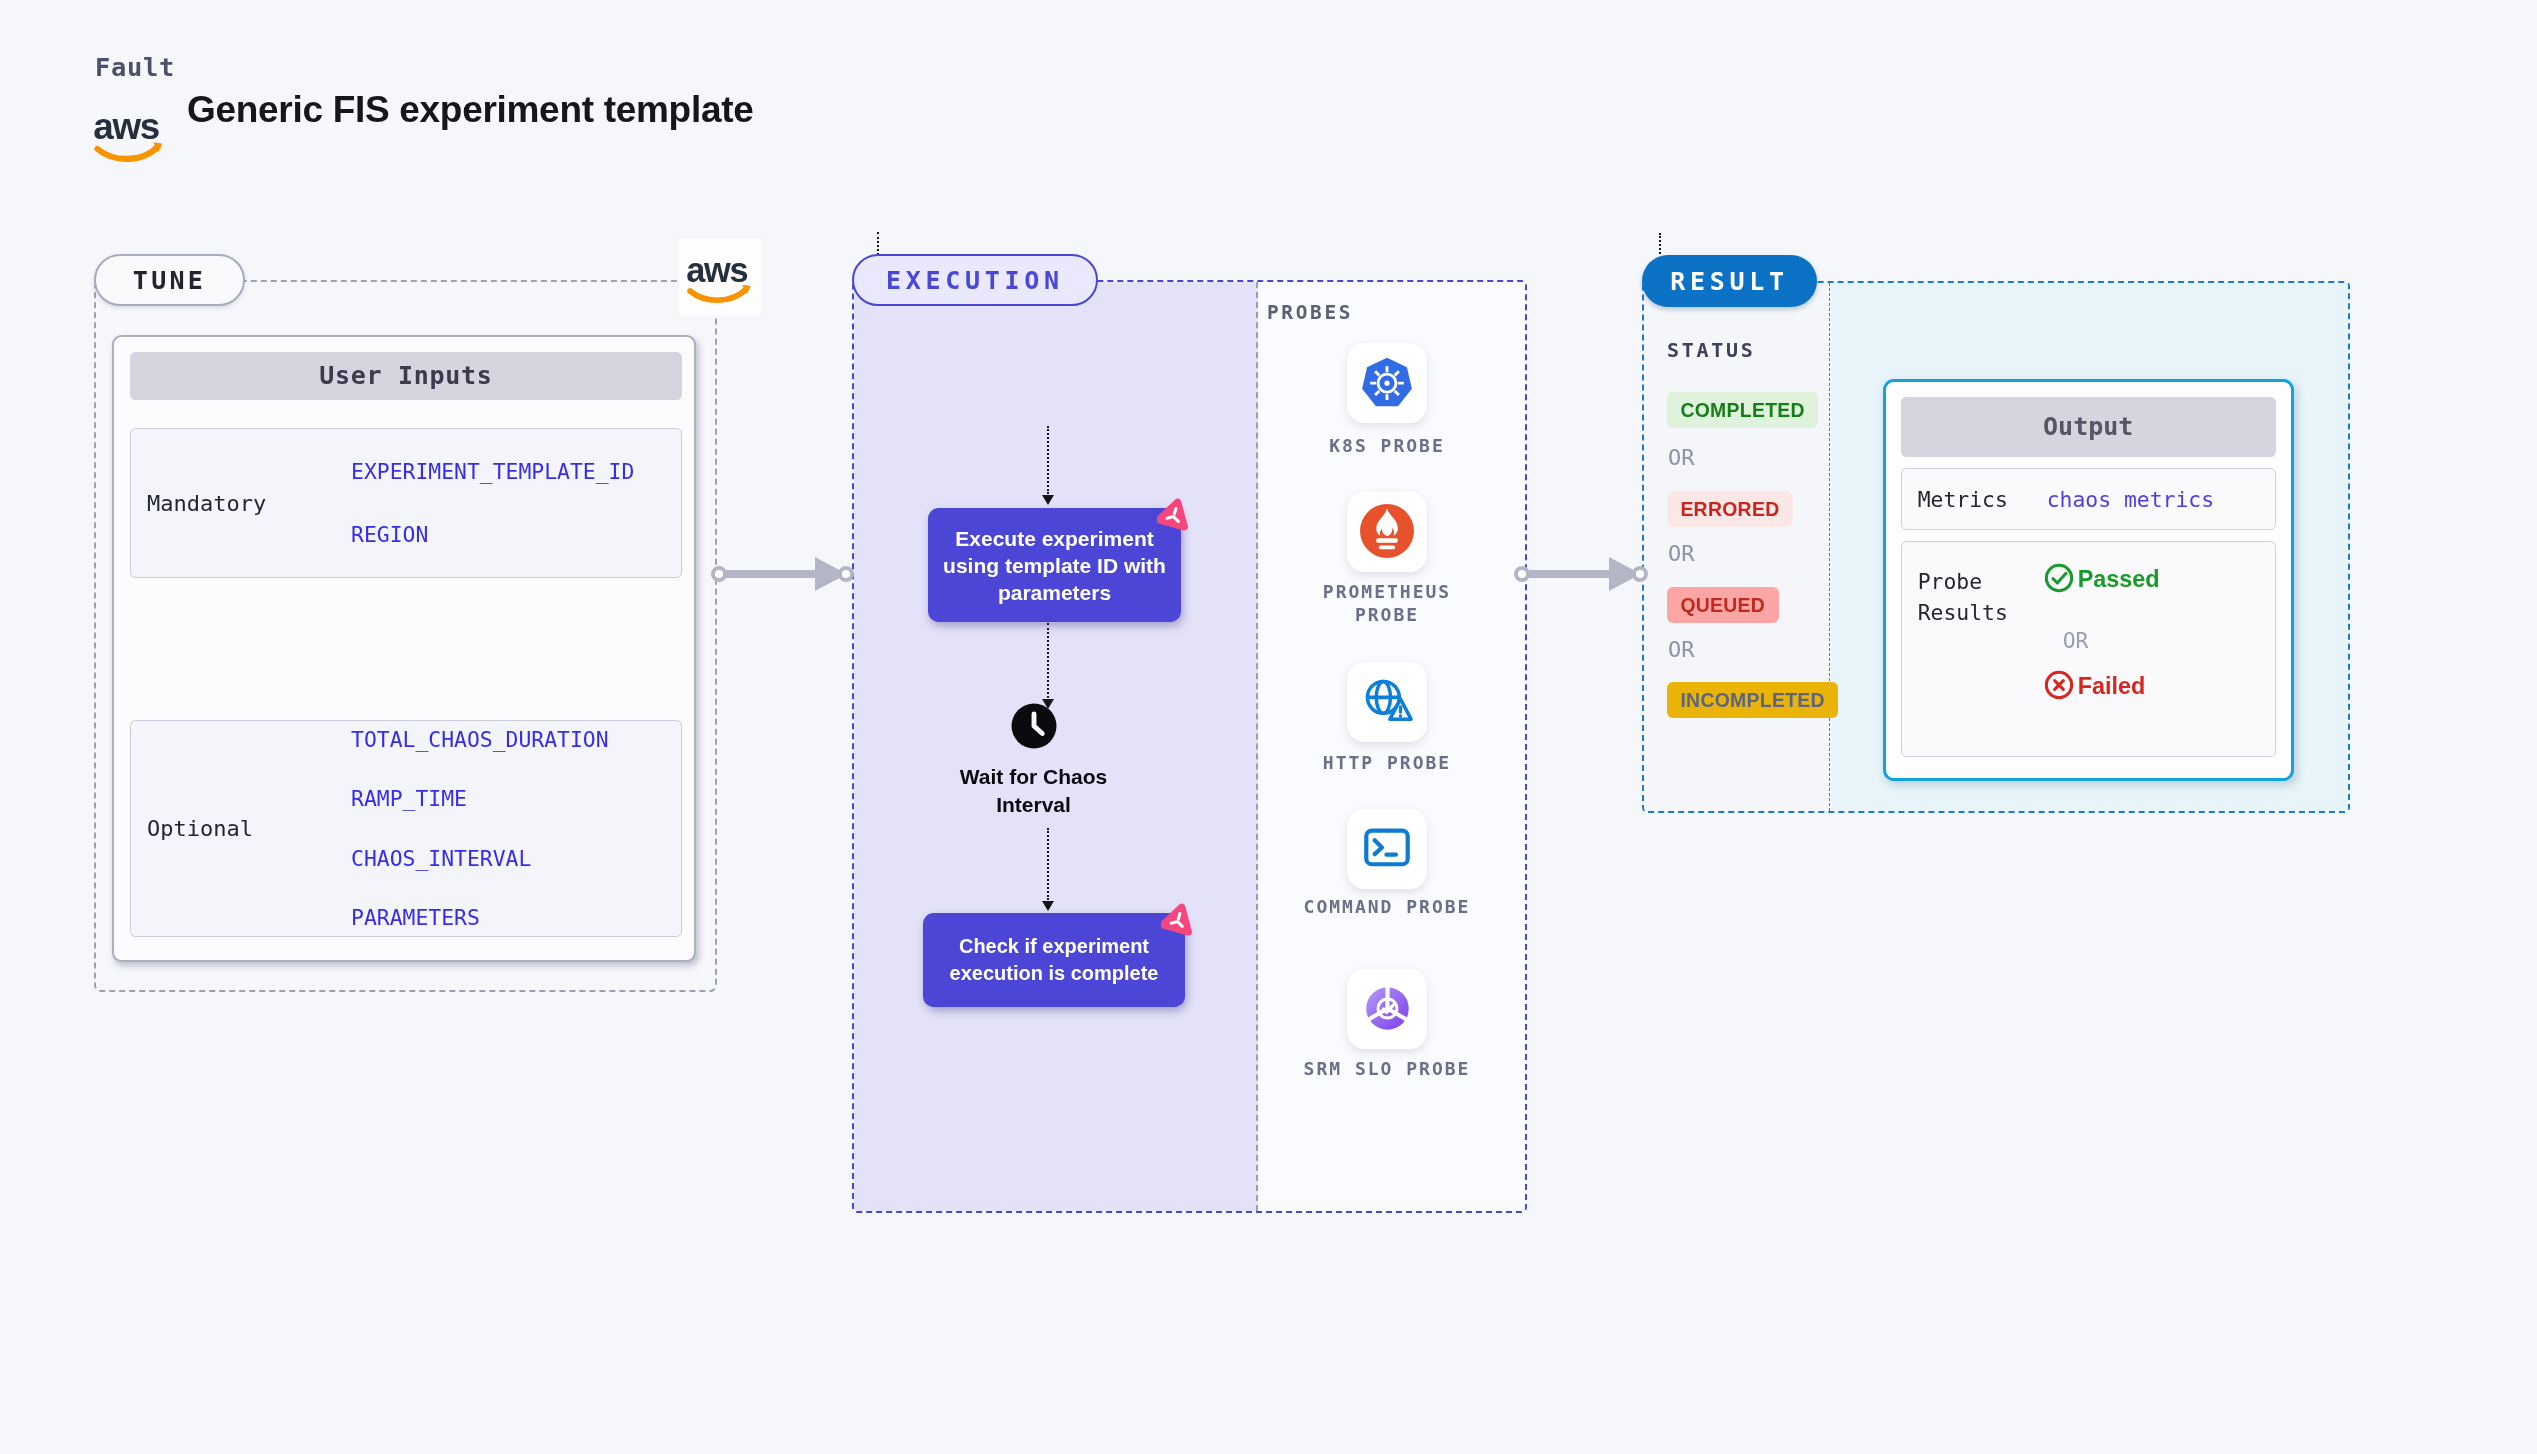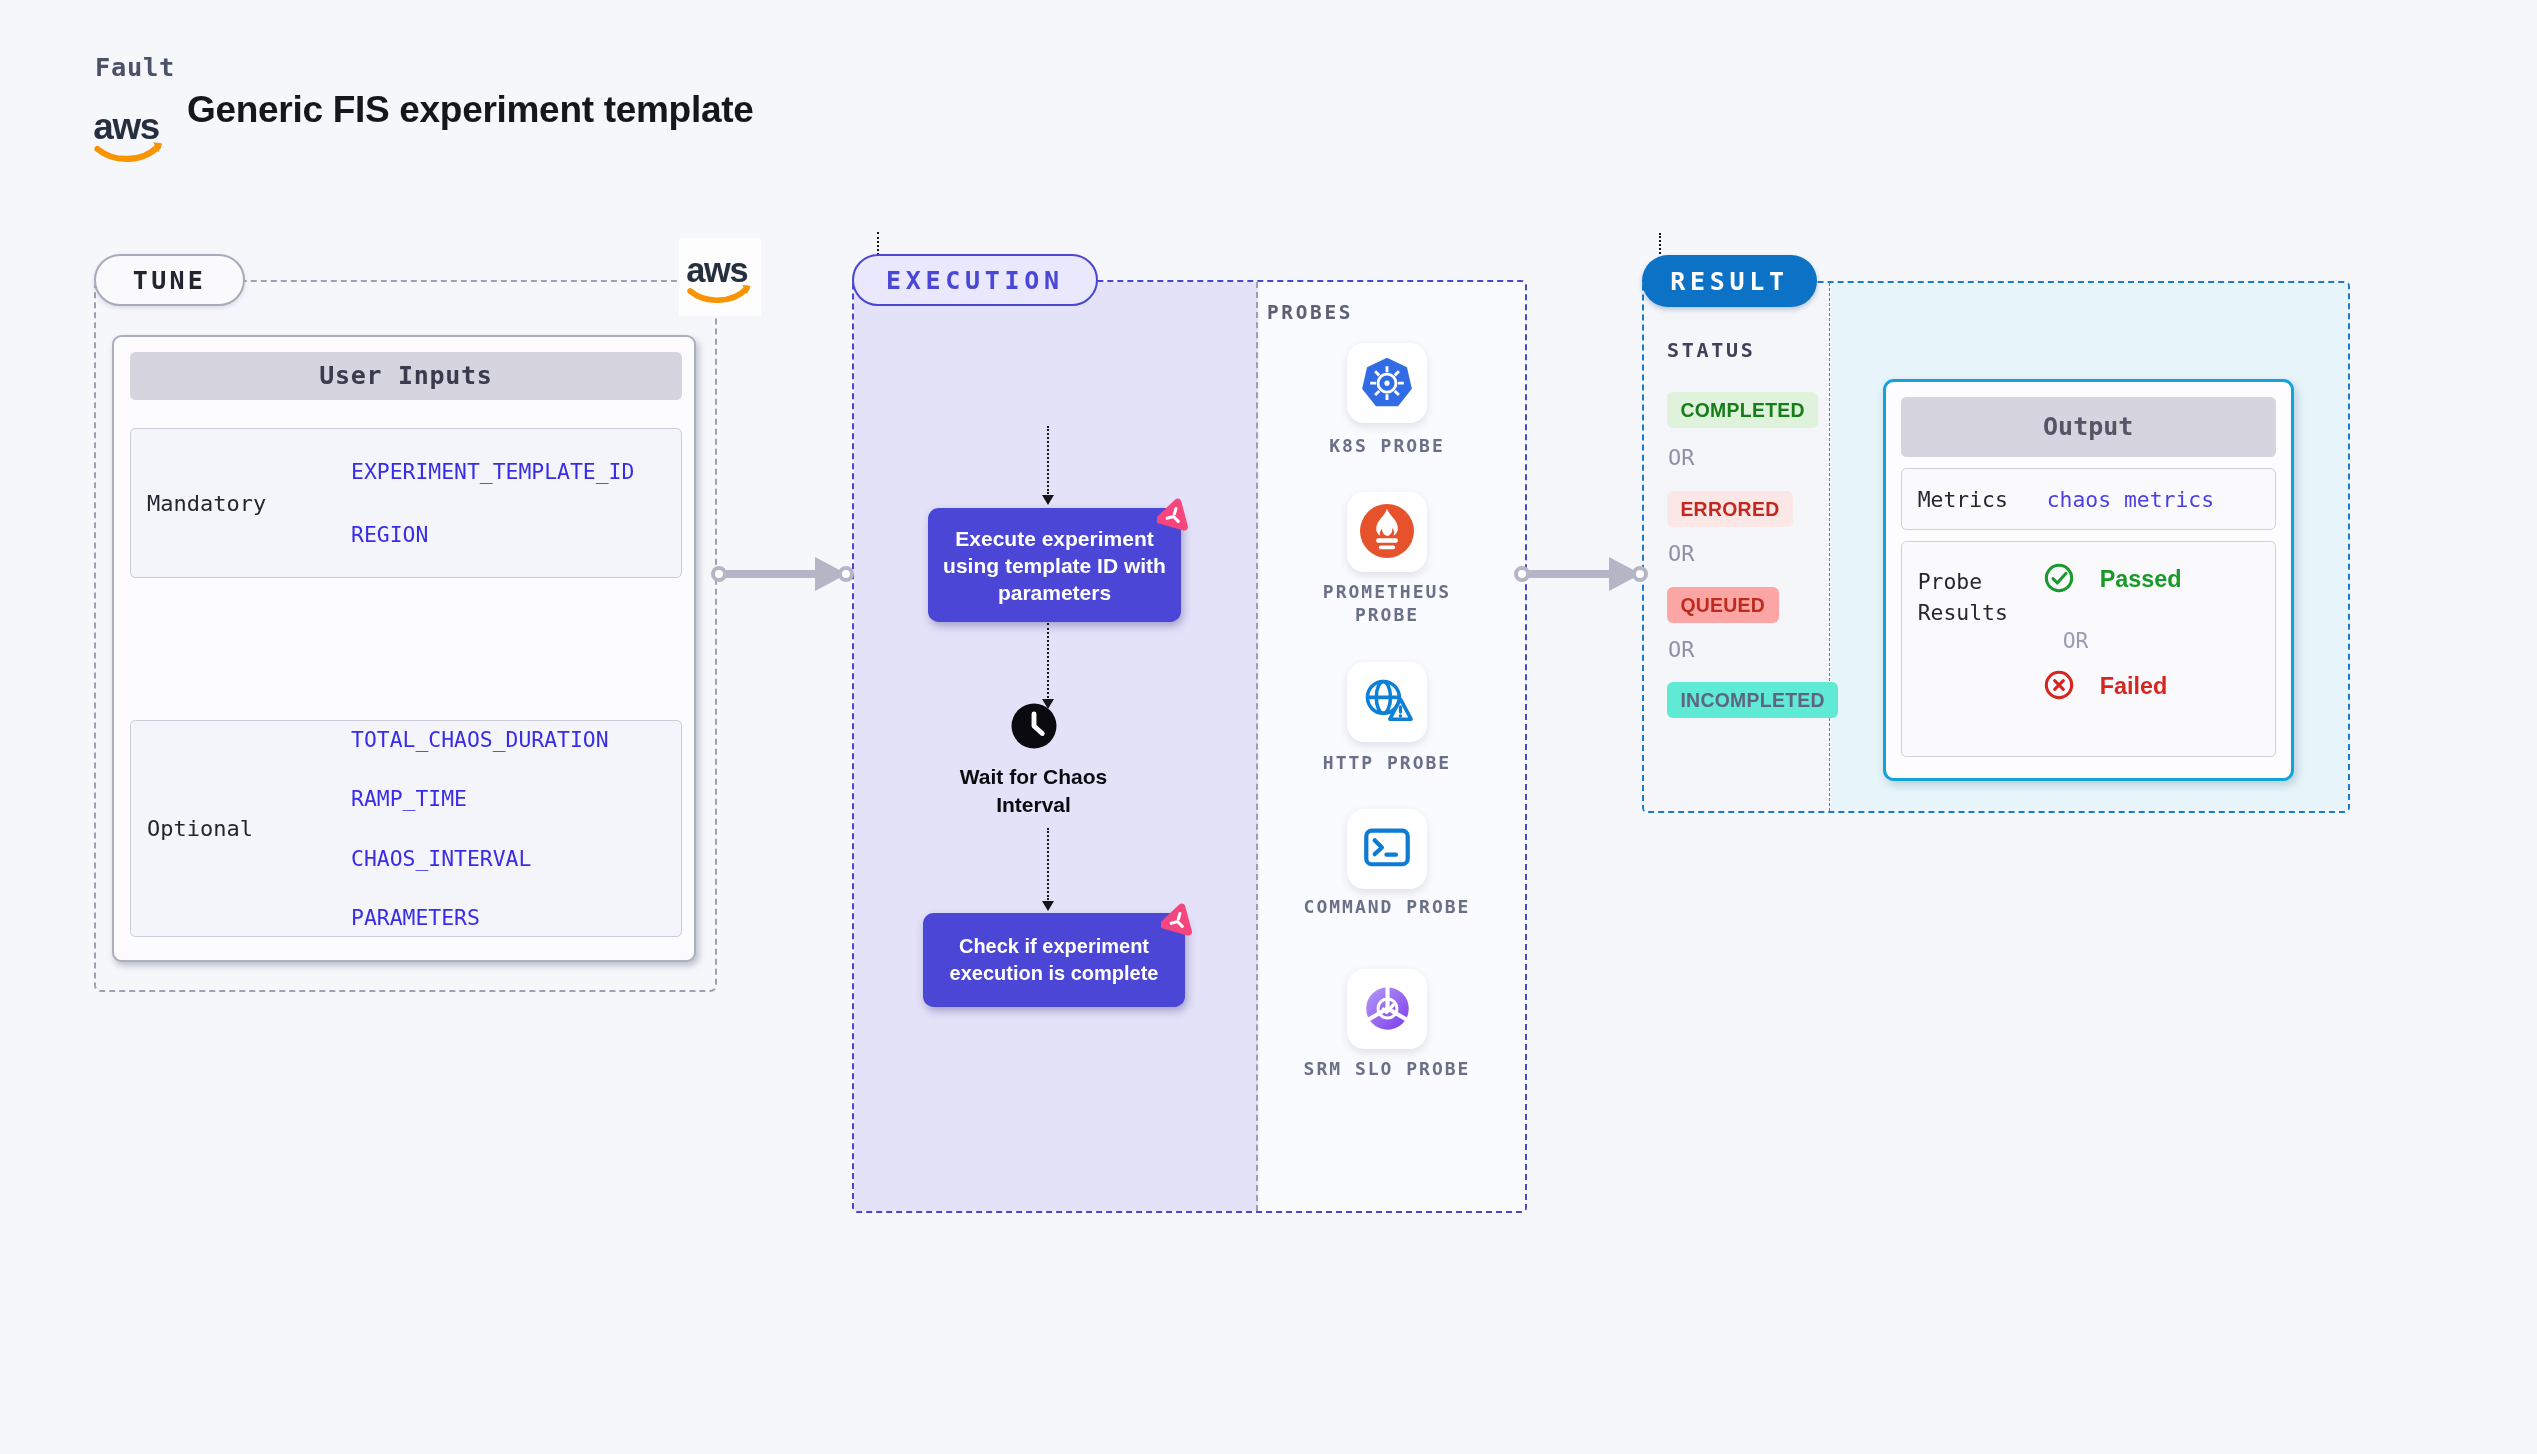--- a/index.html
+++ b/index.html
@@ -63,21 +63,21 @@
   .status-title{position:absolute;left:1667px;top:338px;font:700 20px var(--mono);color:#3F4159;letter-spacing:2.7px}
   .status-badge{position:absolute;left:1667px;height:36px;display:inline-flex;align-items:center;padding:0 13.4px;border-radius:6px;font:700 19.4px var(--sans);letter-spacing:0.3px}
   .status-or{position:absolute;left:1668px;font:400 22px var(--mono);color:#8F91A8}
 
   .output-box{position:absolute;left:1883px;top:379px;width:411px;height:402px;background:#FDFDFF;border:3.3px solid #12A3DC;border-radius:10.7px;box-shadow:2.7px 4px 8px rgba(60,90,120,.25)}
   .output-header{position:absolute;left:14.7px;top:14.7px;width:375px;height:60px;background:#D6D5DF;border-radius:5.4px;display:flex;align-items:center;justify-content:center;font:700 25px var(--mono);color:#565568}
   .output-row{position:absolute;left:14.7px;width:375px;background:#FAFAFD;border:1.3px solid #CDCFDA;border-radius:5.4px}
   .metrics-label{position:absolute;left:16px;top:50%;transform:translateY(-50%);font:400 21.4px var(--mono);color:#26262E}
   .metrics-value{position:absolute;left:145px;top:50%;transform:translateY(-50%);font:400 21.4px var(--mono);color:#4B3FE8}
   .probe-results-label{position:absolute;left:16px;top:24px;width:121px;font:400 21.4px/31px var(--mono);color:#26262E}
-  .result-line{position:absolute;display:flex;align-items:center;gap:25px}
+  .result-line{position:absolute;display:flex;align-items:center;gap:3px}
   .result-line .txt{font:700 23.4px var(--sans)}
   .passed .txt{color:#189A28}
   .failed .txt{color:#D7261F}
   .output-or{position:absolute;font:400 21.4px var(--mono);color:#9A9CB0}
 </style>
 </head>
 <body>
 
 <div id="canvas">
 
@@ -273,21 +273,21 @@
   <div class="pill pill-result">RESULT</div>
 
   <div class="status-title">STATUS</div>
 
   <div class="status-badge" style="top: 392px; background: rgb(222, 242, 220); color: rgb(22, 125, 25);">COMPLETED</div>
   <div class="status-or" style="top:445px">OR</div>
   <div class="status-badge" style="top: 491px; background: rgb(251, 232, 230); color: rgb(198, 38, 31);">ERRORED</div>
   <div class="status-or" style="top:541px">OR</div>
   <div class="status-badge" style="top: 587px; background: #fca5a5; color: rgb(190, 42, 28);">QUEUED</div>
   <div class="status-or" style="top:637px">OR</div>
-  <div class="status-badge" style="top: 682px; background: #5eead4; color: rgb(94, 101, 128);">INCOMPLETED</div>
+  <div class="status-badge" style="top: 682px; background: #eab308; color: rgb(94, 101, 128);">INCOMPLETED</div>
 
   <div class="output-box">
     <div class="output-header">Output</div>
 
     <div class="output-row" style="top:86px;height:62px">
       <span class="metrics-label">Metrics</span>
       <span class="metrics-value">chaos metrics</span>
     </div>
 
     <div class="output-row" style="top:159px;height:216px">

